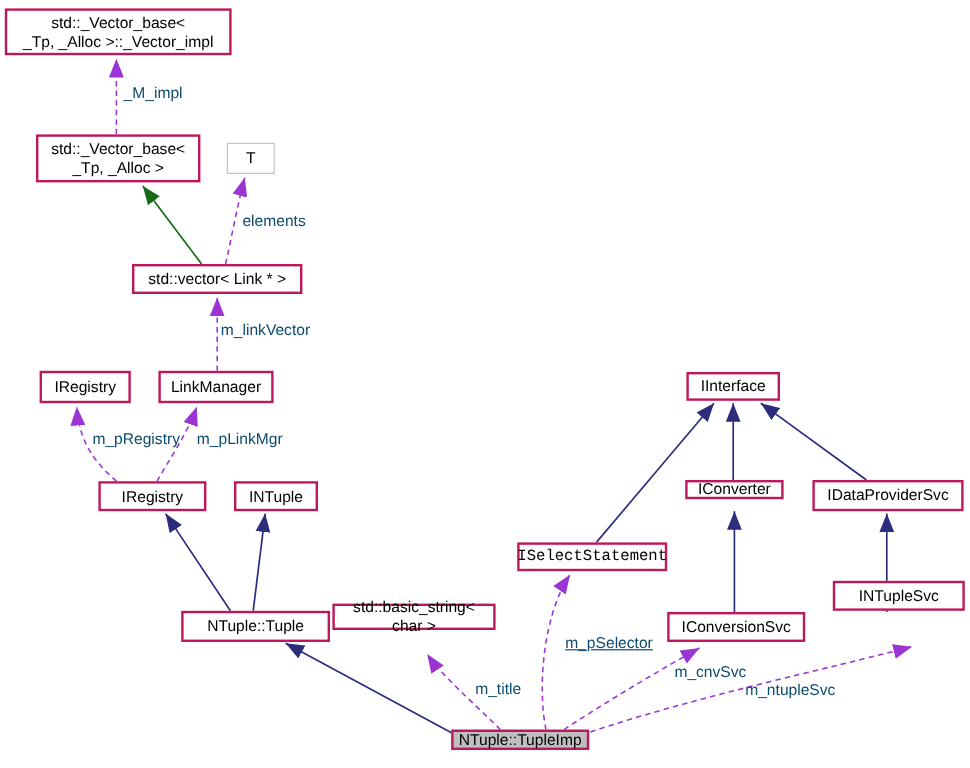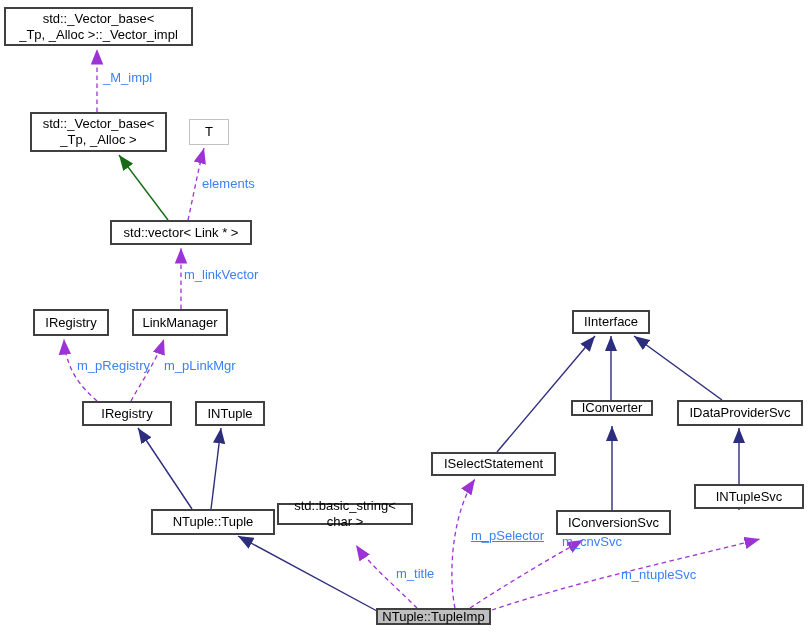--- a/index.html
+++ b/index.html
@@ -4,29 +4,29 @@
 <style>
   html,body { margin:0; padding:0; background:#ffffff; }
   .canvas {
     position:relative; width:808px; height:640px; background:#ffffff;
     font-family:"Liberation Sans", sans-serif; color:#000;
     overflow:hidden;
   }
   .edges { position:absolute; left:0; top:0; width:808px; height:640px; }
   .node {
     position:absolute; box-sizing:border-box;
-    border:2px solid #404040; background:#ffffff;
+    border:2px solid #be185d; background:#ffffff;
     display:flex; align-items:center; justify-content:center;
     text-align:center; white-space:pre-line;
     font-size:13px; line-height:16px; color:#000;
   }
   .node-template { border:1px solid #c2c2c2; }
   .node-selected { background:#bfbfbf; }
   .edge-label {
-    position:absolute; font-size:13px; line-height:14px; color:#3b82f6;
+    position:absolute; font-size:13px; line-height:14px; color:#0c4a6e;
     white-space:nowrap;
     text-align:center;
   }
 </style>
 </head>
 <body>
 
 <div class="canvas">
 
   <svg class="edges" width="808" height="640" viewBox="0 0 808 640">
@@ -86,21 +86,21 @@
 
   <div class="node" style="left:277px; top:503px; width:136px; height:22px;">std::basic_string&lt;
  char &gt;</div>
 
   <div class="node" style="left:572px; top:310px; width:78px; height:24px;">IInterface</div>
 
   <div class="node" style="left:571px; top:400px; width:82px; height:16px;">IConverter</div>
 
   <div class="node" style="left:677px; top:400px; width:126px; height:26px;">IDataProviderSvc</div>
 
-  <div class="node" style="left:431px; top:452px; width:125px; height:24px;">ISelectStatement</div>
+  <div class="node" style="left:431px; top:452px; width:125px; height:24px;font-family:Liberation Mono, monospace;">ISelectStatement</div>
 
   <div class="node" style="left:556px; top:510px; width:115px; height:25px;">IConversionSvc</div>
 
   <div class="node" style="left:694px; top:484px; width:110px; height:25px;">INTupleSvc</div>
 
   <div class="node node-selected" style="left:376px; top:608px; width:115px; height:17px;">NTuple::TupleImp</div>
 
   <div class="edge-label" style="left:103px; top:71px;">_M_impl</div>
 
   <div class="edge-label" style="left:202px; top:177px;">elements</div>
@@ -108,17 +108,17 @@
   <div class="edge-label" style="left:184px; top:268px;">m_linkVector</div>
 
   <div class="edge-label" style="left:77px; top:359px;">m_pRegistry</div>
 
   <div class="edge-label" style="left:164px; top:359px;">m_pLinkMgr</div>
 
   <div class="edge-label" style="left:471px; top:529px;text-decoration:underline;">m_pSelector</div>
 
   <div class="edge-label" style="left:396px; top:567px;">m_title</div>
 
-  <div class="edge-label" style="left:519px; top:535px;padding-left:43px;">m_cnvSvc</div>
+  <div class="edge-label" style="left:519px; top:553px;padding-left:43px;">m_cnvSvc</div>
 
   <div class="edge-label" style="left:621px; top:568px;">m_ntupleSvc</div>
 
 </div>
 
 </body></html>

